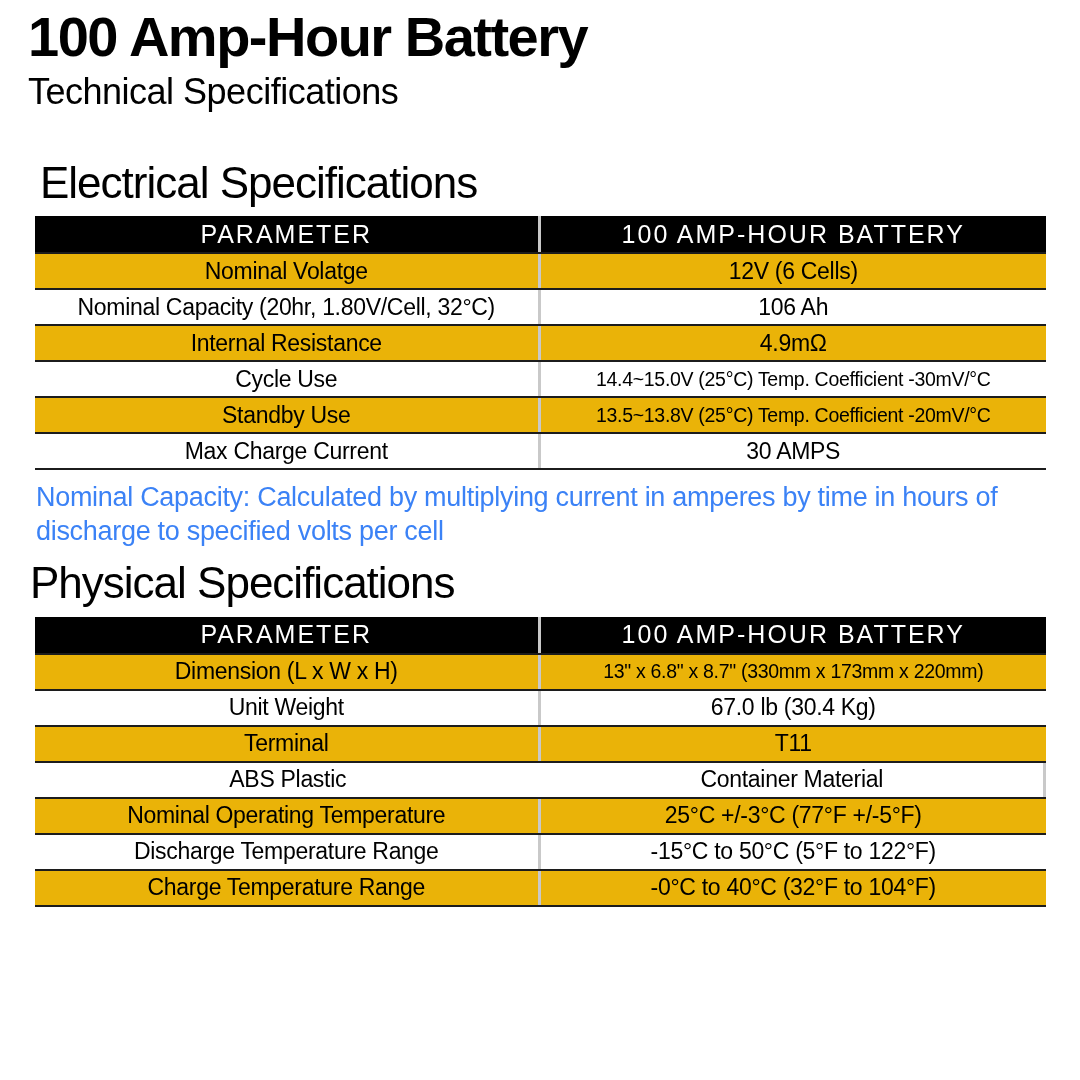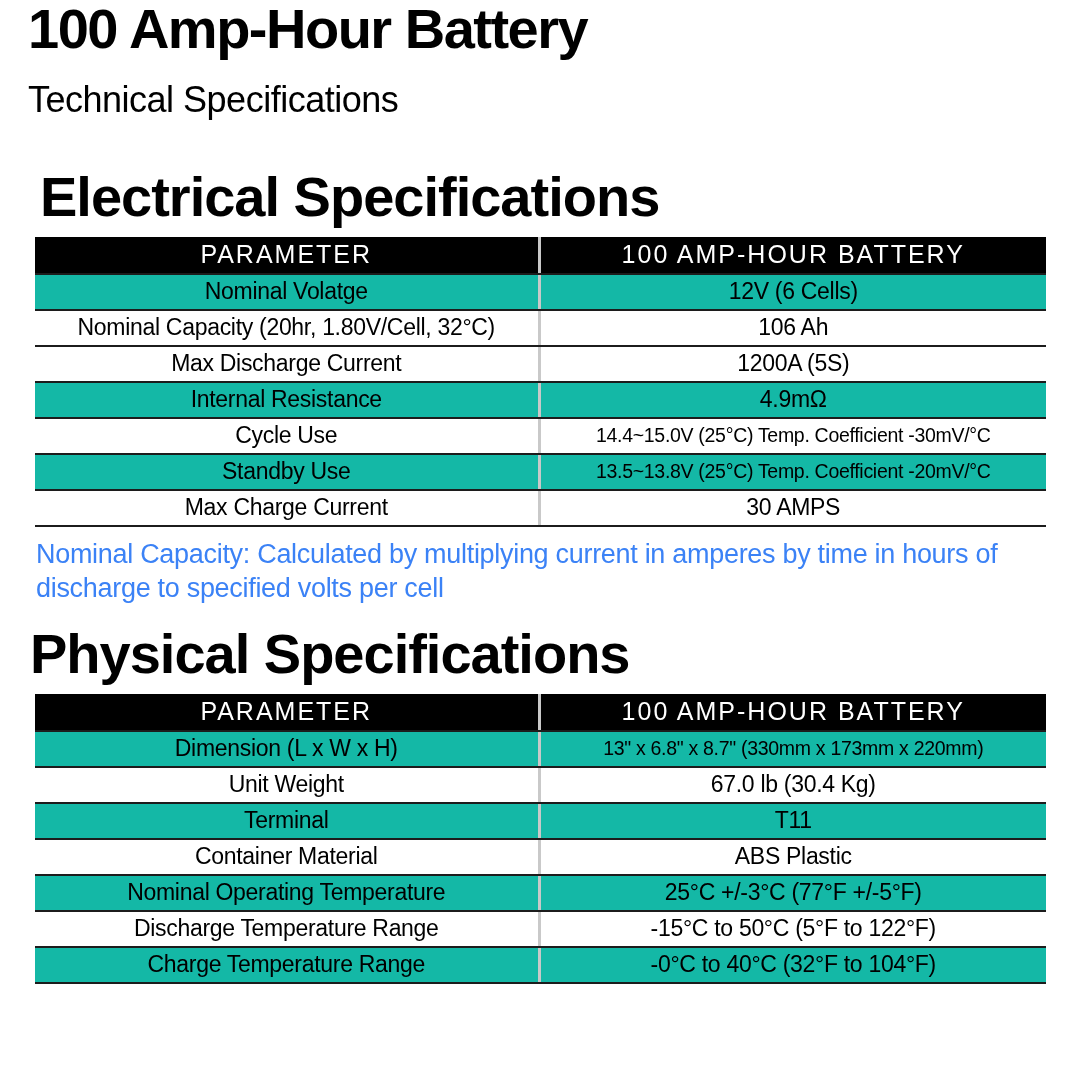--- a/index.html
+++ b/index.html
@@ -4,39 +4,39 @@
 <style>
   * { box-sizing: border-box; }
   html, body {
     margin: 0; padding: 0;
     width: 1080px; height: 1080px;
     background: #ffffff;
     font-family: "Liberation Sans", sans-serif;
     color: #000000;
     overflow: hidden;
   }
-  .page { }
+  .page { padding-top: 8px; }
 
   .page-header { padding-left: 28px; }
   .page-title {
     font-size: 56px; font-weight: 700;
     letter-spacing: -1.5px; line-height: 1.05;
   }
   .page-subtitle {
     font-size: 36px; font-weight: 400;
     letter-spacing: -0.5px; line-height: 1.15;
-    margin-top: 20px;
+    margin-top: 4px;
   }
 
   .section-heading {
-    font-size: 56px; font-weight: 700;
+    font-size: 44px; font-weight: 400;
     letter-spacing: -1px; line-height: 1.05;
   }
   .section-heading.electrical { margin: 48px 0 10px 40px; }
-  .section-heading.physical   { margin: 20px 0 10px 30px; }
+  .section-heading.physical   { margin: 12px 0 10px 30px; }
 
   .spec-table {
     margin-left: 35px;
     width: 1011px;
     border-bottom: 2px solid #1c1c1c;
   }
   .t-header {
     display: flex;
     height: 36px;
     background: #000000;
@@ -44,21 +44,21 @@
   }
   .t-header .cell {
     font-size: 25px; font-weight: 400; letter-spacing: 2px;
   }
   .t-row {
     display: flex;
     height: 36px;
     border-top: 2px solid #1c1c1c;
     background: #ffffff;
   }
-  .t-row.alt { background: #14b8a6; }
+  .t-row.alt { background: #eab308; }
   .cell {
     flex: 1 1 50%;
     display: flex; align-items: center; justify-content: center;
     font-size: 23px; font-weight: 400; letter-spacing: -0.3px;
     white-space: nowrap; overflow: hidden;
   }
   .cell.param { border-right: 3px solid #c9c9c9; }
   .cell.small { font-size: 19.5px; }
 
   .capacity-note {
@@ -87,24 +87,20 @@
       <div class="cell">100 AMP-HOUR BATTERY</div>
     </div>
     <div class="t-row alt">
       <div class="cell param">Nominal Volatge</div>
       <div class="cell">12V (6 Cells)</div>
     </div>
     <div class="t-row">
       <div class="cell param">Nominal  Capacity (20hr, 1.80V/Cell, 32°C)</div>
       <div class="cell">106 Ah</div>
     </div>
-    <div class="t-row">
-      <div class="cell param">Max Discharge Current</div>
-      <div class="cell">1200A (5S)</div>
-    </div>
     <div class="t-row alt">
       <div class="cell param">Internal Resistance</div>
       <div class="cell">4.9mΩ</div>
     </div>
     <div class="t-row">
       <div class="cell param">Cycle Use</div>
       <div class="cell small">14.4~15.0V (25°C)  Temp. Coefficient -30mV/°C</div>
     </div>
     <div class="t-row alt">
       <div class="cell param">Standby Use</div>
@@ -131,22 +127,22 @@
     </div>
     <div class="t-row">
       <div class="cell param">Unit Weight</div>
       <div class="cell">67.0 lb (30.4 Kg)</div>
     </div>
     <div class="t-row alt">
       <div class="cell param">Terminal</div>
       <div class="cell">T11</div>
     </div>
     <div class="t-row">
+      <div class="cell">ABS Plastic</div>
       <div class="cell param">Container Material</div>
-      <div class="cell">ABS Plastic</div>
     </div>
     <div class="t-row alt">
       <div class="cell param">Nominal Operating Temperature</div>
       <div class="cell">25°C +/-3°C (77°F +/-5°F)</div>
     </div>
     <div class="t-row">
       <div class="cell param">Discharge Temperature Range</div>
       <div class="cell">-15°C to 50°C (5°F to 122°F)</div>
     </div>
     <div class="t-row alt">

